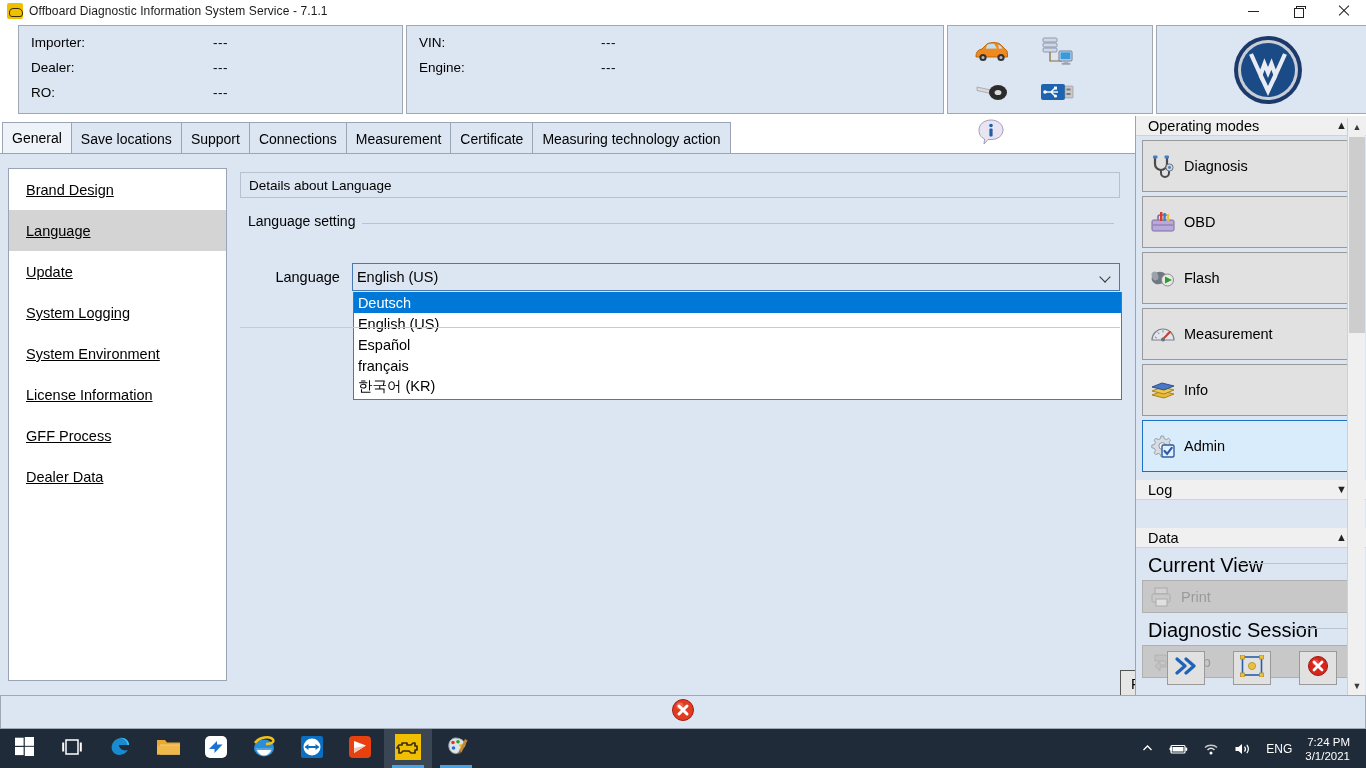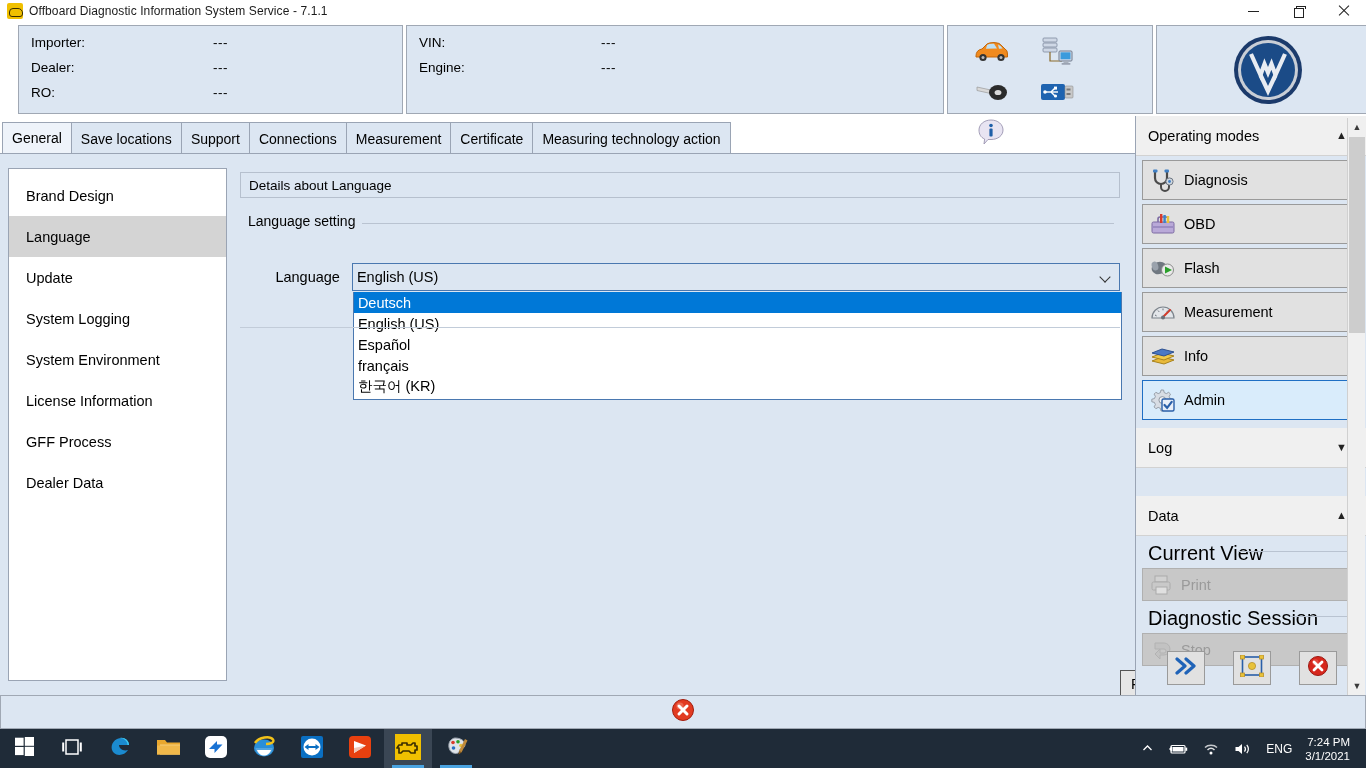--- a/index.html
+++ b/index.html
@@ -90,21 +90,21 @@
   .tab.active { background: #eef3fa; border-bottom: 1px solid #eef3fa; text-align: center; }
 
   
   .mainarea {
     position: absolute; left: 0; top: 153px; width: 1135px; height: 542px;
     background: #dce6f2; border-top: 1px solid #9aa4b4;
   }
   .navlist {
     position: absolute; left: 8px; top: 14px; width: 219px; height: 513px;
     background: #ffffff; border: 1px solid #9aa4b4;
-    padding-top: 6px;
+    text-decoration: underline;
   }
   .navitem {
     height: 41px; display: flex; align-items: center;
     padding-left: 17px; font-size: 14.5px; color: #000;
   }
   .navitem.selected { background: #d4d4d4; }
 
   .detailpanel {
     position: absolute; left: 240px; top: 18px; width: 880px; height: 620px;
   }
@@ -173,29 +173,29 @@
   }
   .btn.primary { background: #e6e6e6; border: 1px solid #555; }
   .btn.disabled { color: #9a9a9a; border-color: #b0b0b0; }
 
   
   .rightpanel {
     position: absolute; left: 1135px; top: 116px; width: 231px; height: 579px;
     background: #dce6f2; border-left: 1px solid #9aa4b4;
   }
   .section-head {
-    height: 40px; background: #f0f0f0;
+    height: 20px; background: #f0f0f0;
     display: flex; align-items: center;
     padding: 0 8px 0 12px; font-size: 14.5px; color: #000;
     border-bottom: 1px solid #d2d2d2;
   }
   .section-head .chev { margin-left: auto; font-size: 11px; color: #222; }
   .modes { padding: 4px 6px 4px 6px; }
   .mode-btn {
-    height: 40px; margin-bottom: 4px;
+    height: 52px; margin-bottom: 4px;
     background: #e1e1e1; border: 1px solid #9a9a9a;
     display: flex; align-items: center; padding-left: 7px;
     font-size: 14.5px; color: #000;
   }
   .mode-btn.selected { background: #d9ecfb; border: 1px solid #1f6fc4; }
   .mode-icon { width: 26px; height: 24px; margin-right: 8px; flex: none; position: relative; }
 
   .log-body { height: 28px; background: #dce6f2; }
 
   .data-body { padding: 0 6px; }

